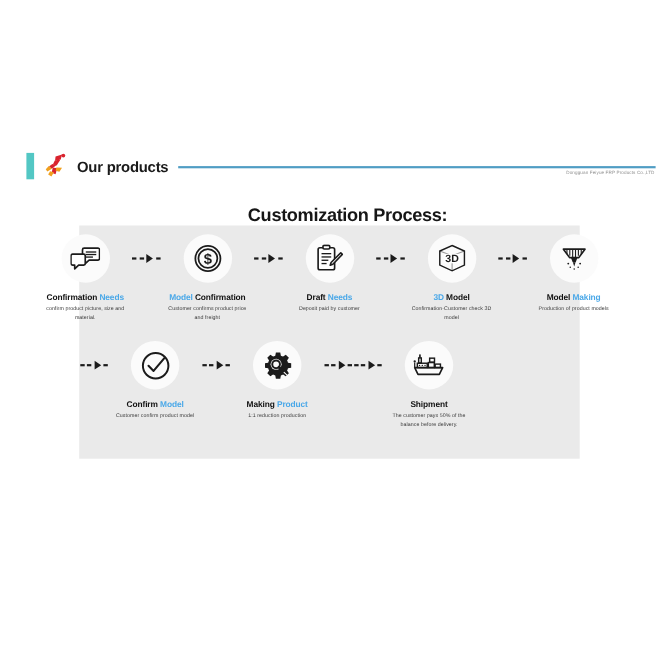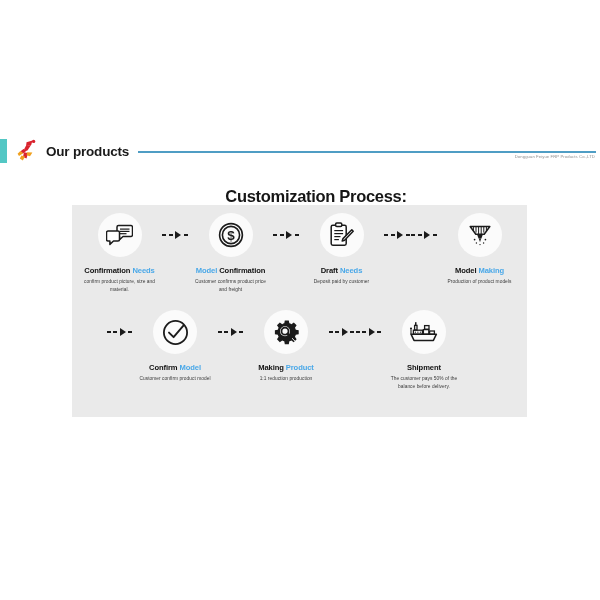--- a/index.html
+++ b/index.html
@@ -10,21 +10,21 @@
     overflow: hidden;
   }
 
   #page { position: relative; width: 600px; height: 600px; background: #ffffff; }
 
   
   #header {
     position: absolute;
     left: 0; top: 139px;
     width: 600px; height: 24px;
-    display: flex; align-items: center;
+    display: flex; align-items: center; padding-left: 24px;
   }
   .hdr-bar {
     width: 7px; height: 24px;
     background: #53c7c4;
     flex: 0 0 auto;
   }
   .hdr-logo {
     flex: 0 0 auto;
     width: 28px; height: 24px;
     margin-left: 5px;
@@ -71,21 +71,21 @@
   }
   #panel {
     position: absolute;
     left: 72px; top: 205px;
     width: 455px; height: 212px;
     background: #eaeaea;
   }
 
   .row { position: absolute; display: flex; align-items: flex-start; }
   #row1 { left: 0; top: 8px; width: 455px; justify-content: center; }
-  #row2 { left: 0; top: 105px; width: 455px; justify-content: center; }
+  #row2 { left: 0; top: 105px; width: 455px; justify-content: flex-start; }
 
   .step {
     width: 84px;
     display: flex; flex-direction: column; align-items: center;
     flex: 0 0 auto;
   }
   .circle {
     width: 44px; height: 44px; border-radius: 50%;
     background: #fbfbfb;
     display: flex; align-items: center; justify-content: center;
@@ -235,20 +235,37 @@
         <div class="step-sub">Deposit paid by customer</div>
       </div>
 
       <div class="conn">
         <span class="dash"></span>
         <span class="dash"></span>
         <span class="arrowhead"></span>
         <span class="dash"></span>
       </div>
 
+      <div class="step">
+        <div class="circle">
+          <span>
+            <svg width="26" height="26" viewBox="0 0 26 26">
+              <path d="M13 1.2 L24.2 6.2 L24.2 19.0 L13 24.2 L1.8 19.0 L1.8 6.2 Z" fill="none" stroke="#1b1b1b" stroke-width="1.3"></path>
+              <path d="M1.8 6.2 L13 10.4 L24.2 6.2 M13 10.4 L13 24.2" fill="none" stroke="#1b1b1b" stroke-width="1" opacity="0.45"></path>
+              <rect x="5.6" y="8.8" width="14.8" height="8.6" fill="#fff" opacity="0.95"></rect>
+              <text x="13" y="16.2" font-family="'Liberation Sans',sans-serif" font-size="9.6" font-weight="bold" fill="#1b1b1b" text-anchor="middle">3D</text>
+            </svg>
+          </span>
+        </div>
+        <div class="step-head">
+          <span class="accent">3D</span> 
+          <span>Model</span>
+        </div>
+        <div class="step-sub">Confirmation-Customer check 3D model</div>
+      </div>
 
       <div class="conn">
         <span class="dash"></span>
         <span class="dash"></span>
         <span class="arrowhead"></span>
         <span class="dash"></span>
       </div>
 
       <div class="step">
         <div class="circle">

